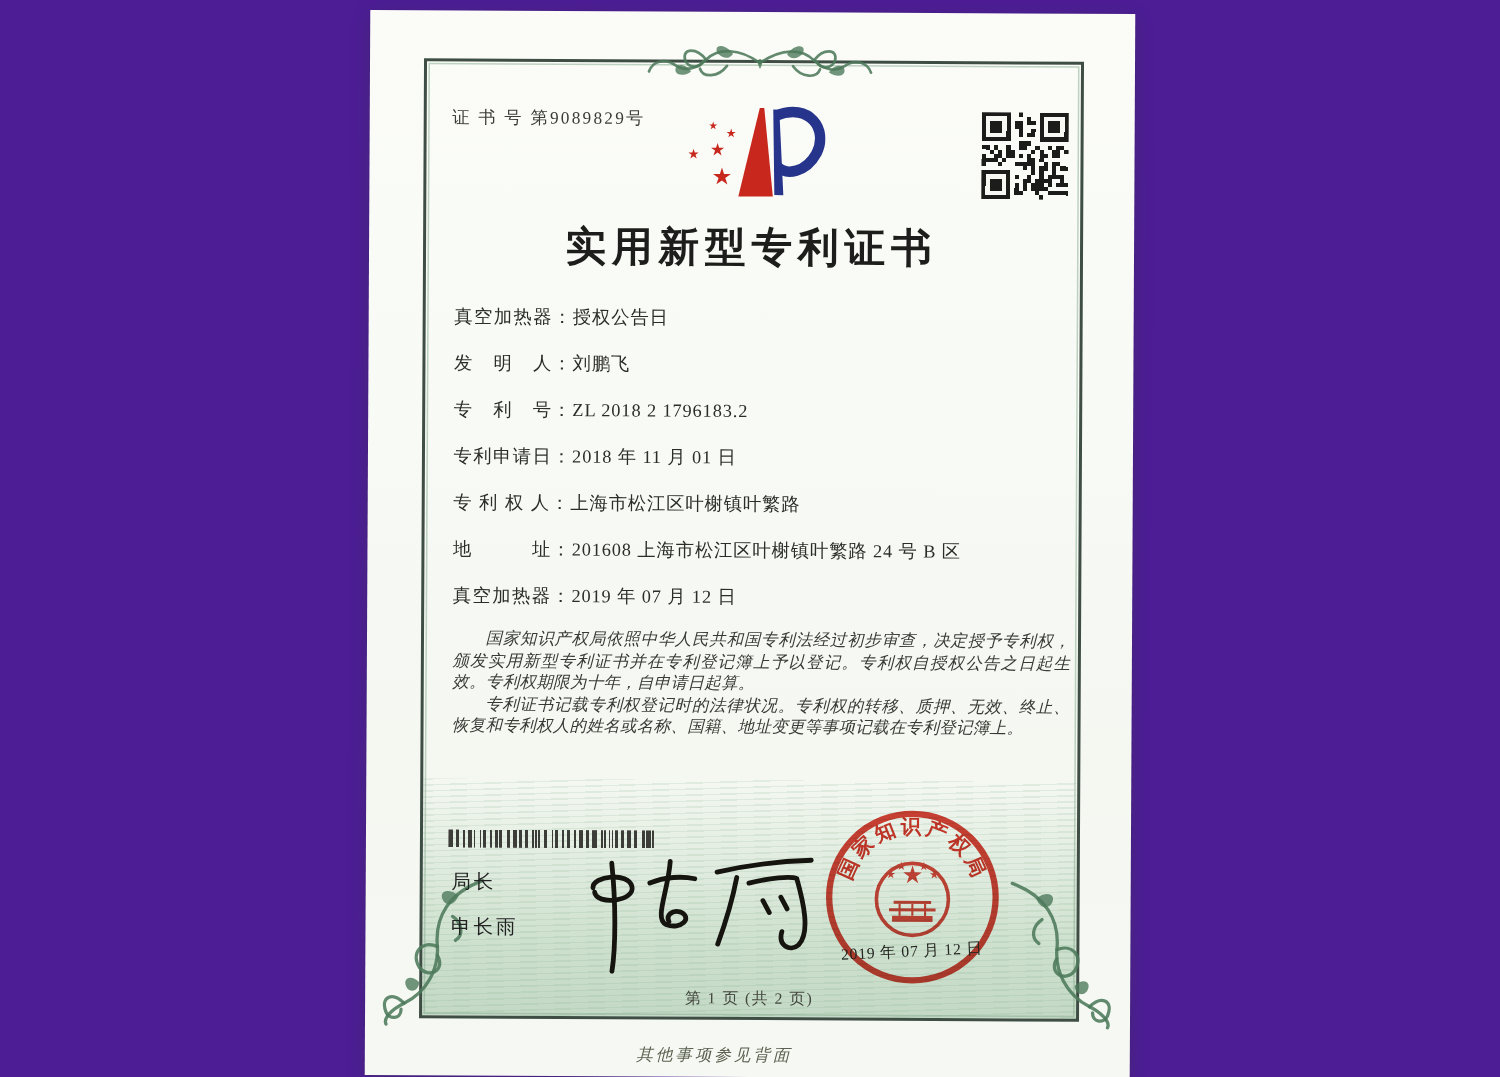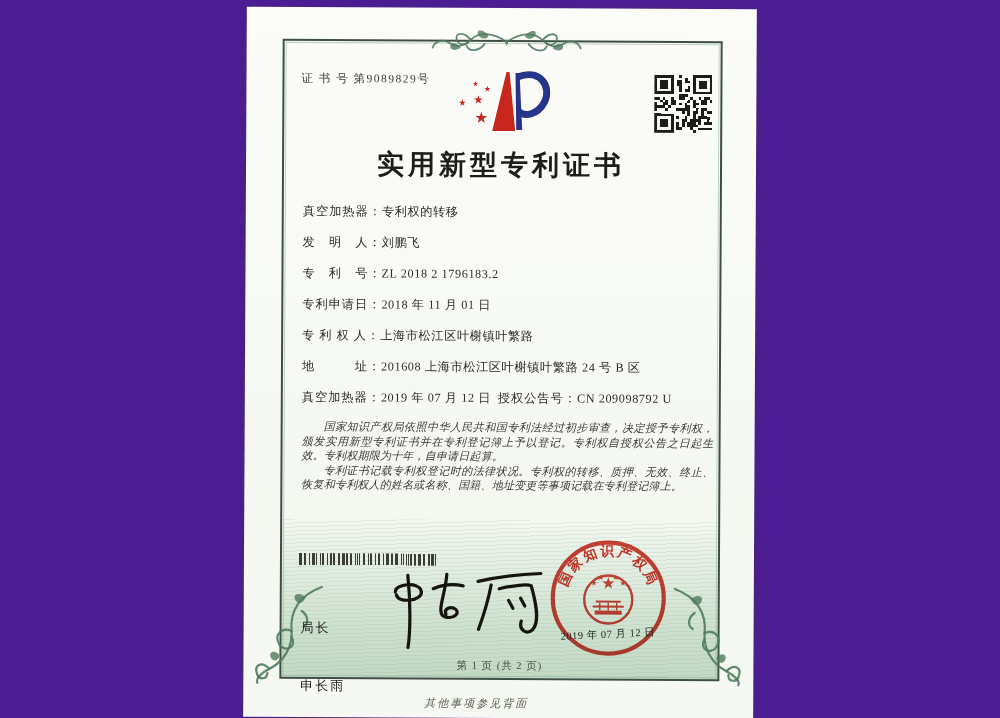--- a/index.html
+++ b/index.html
@@ -28,21 +28,21 @@
   .frow{position:relative;height:31px;display:flex;align-items:center;
     font-size:12.2px;color:#2c2c29;letter-spacing:.6px;white-space:nowrap;}
   .flabel{letter-spacing:1px;}
   .pair2{position:absolute;left:196px;top:0;height:31px;display:flex;align-items:center;}
   .paras{position:absolute;left:57px;top:412px;width:412px;z-index:1;
     font-size:11px;line-height:14.6px;color:#3a3a35;font-style:italic;letter-spacing:.2px;text-align:justify;}
   .paras p{margin:0;text-indent:2em;}
   .barcode{position:absolute;left:55px;top:546px;width:137px;height:12px;z-index:1;}
   .officer{position:absolute;left:57px;top:572px;z-index:1;
     font-family:"DejaVu Sans","Liberation Sans",sans-serif;font-size:13px;color:#222;letter-spacing:2px;}
-  .officer div{margin-bottom:12px;margin-top:40px;}
+  .officer div{margin-bottom:12px;}
   .signature{position:absolute;left:130px;top:552px;width:180px;height:90px;z-index:2;}
   .seal{position:absolute;left:302px;top:528px;width:125px;height:125px;z-index:2;mix-blend-mode:multiply;}
   .page-info{position:absolute;left:36px;top:651px;width:440px;text-align:center;
     font-size:10.5px;color:#43463f;letter-spacing:1px;z-index:1;}
   .back-note{position:absolute;left:0;top:688px;width:466px;text-align:center;
     font-size:11px;letter-spacing:2px;color:#5a6150;font-style:italic;z-index:1;}
   .orn{position:absolute;z-index:1;}
   .orn path{stroke:#4d7a5b;stroke-width:1.8;fill:none;stroke-linecap:round;opacity:.88;}
   .orn .leaf{fill:#4d7a5b;stroke:none;opacity:.8;}
   .corner-orn path{stroke-width:2.2;}
@@ -225,21 +225,21 @@
         <rect x="0" y="14" width="7" height="7" fill="#1c1c1a"></rect>
         <rect x="1" y="15" width="5" height="5" fill="#f7f8f4"></rect>
         <rect x="2" y="16" width="3" height="3" fill="#1c1c1a"></rect>
       </svg>
 
     <div class="title">实用新型专利证书</div>
 
     <div class="fields">
       <div class="frow">
         <span class="flabel">真空加热器：</span>
-        <span class="fvalue">专利权的转移</span>
+        <span class="fvalue">授权公告日</span>
       </div>
       <div class="frow">
         <span class="flabel">发　明　人：</span>
         <span class="fvalue">刘鹏飞</span>
       </div>
       <div class="frow">
         <span class="flabel">专　利　号：</span>
         <span class="fvalue">ZL 2018 2 1796183.2</span>
       </div>
       <div class="frow">
@@ -250,24 +250,20 @@
         <span class="flabel">专 利 权 人：</span>
         <span class="fvalue">上海市松江区叶榭镇叶繁路</span>
       </div>
       <div class="frow">
         <span class="flabel">地　　　址：</span>
         <span class="fvalue">201608 上海市松江区叶榭镇叶繁路 24 号 B 区</span>
       </div>
       <div class="frow">
         <span class="flabel">真空加热器：</span>
         <span class="fvalue">2019 年 07 月 12 日</span>
-        <span class="pair2">
-          <span class="flabel">授权公告号：</span>
-          <span class="fvalue">CN 209098792 U</span>
-        </span>
       </div>
     </div>
 
     <div class="paras">
       <p>国家知识产权局依照中华人民共和国专利法经过初步审查，决定授予专利权，颁发实用新型专利证书并在专利登记簿上予以登记。专利权自授权公告之日起生效。专利权期限为十年，自申请日起算。</p>
       <p>专利证书记载专利权登记时的法律状况。专利权的转移、质押、无效、终止、恢复和专利权人的姓名或名称、国籍、地址变更等事项记载在专利登记簿上。</p>
     </div>
 
     <svg class="barcode" id="barcode-svg" viewBox="0 0 137 12" preserveAspectRatio="none" shape-rendering="crispEdges">
         <rect x="0" y="0" width="3" height="12" fill="#3c3c38"></rect>

